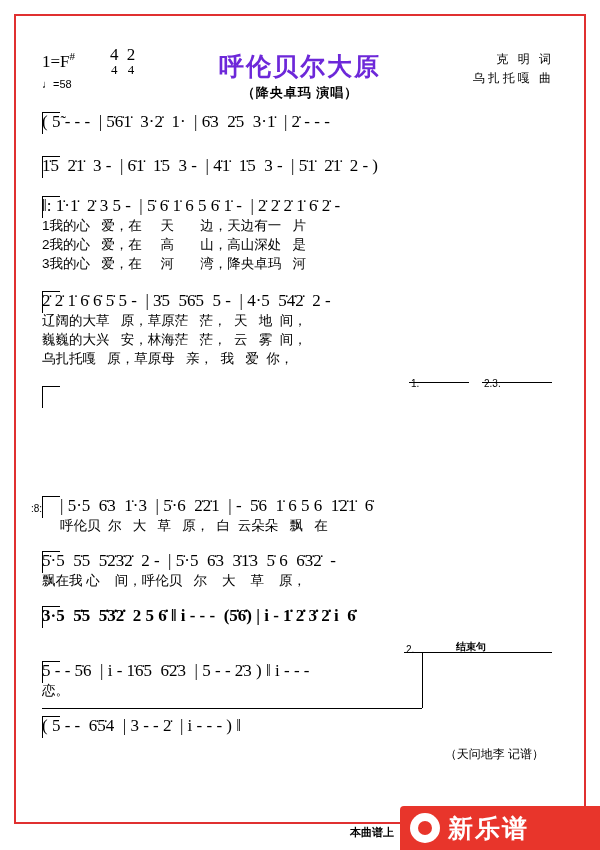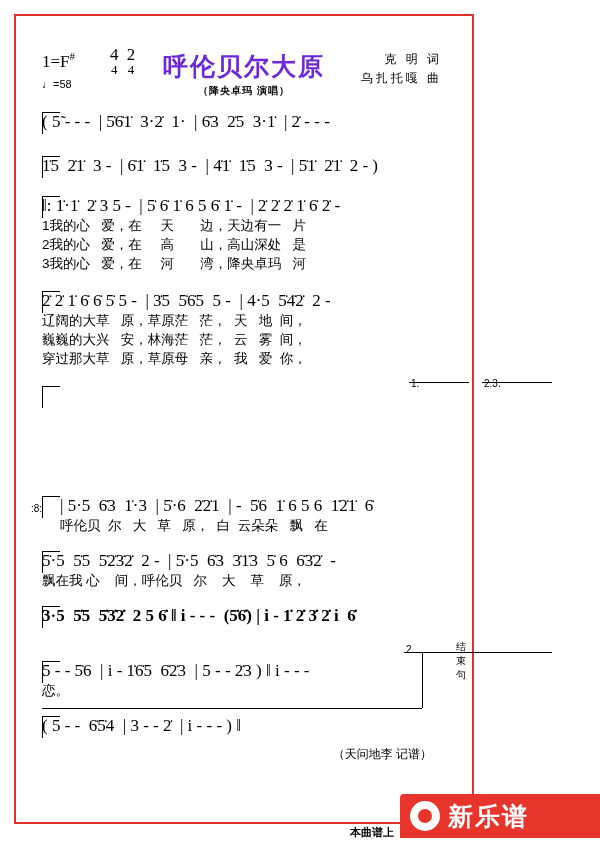--- a/index.html
+++ b/index.html
@@ -6,21 +6,21 @@
   body{
     width:600px;height:850px;
     background:#ffffff;
     font-family:"Liberation Serif", serif;
     position:relative;
     overflow:hidden;
   }
   .sheet{
     position:absolute;
     left:14px; top:14px;
-    width:460px; height:810px;
+    width:572px; height:810px;
     border:2px solid #e03030;
     box-sizing:border-box;
   }
   .inner{
     position:absolute; inset:0;
     padding:0;
   }
 
   
   .title{
@@ -30,21 +30,21 @@
     font-weight:bold;
     font-size:25px;
     letter-spacing:2px;
     color:#6d28d9;
   }
   .subtitle{
     position:absolute; left:0; right:0; top:68px;
     text-align:center;
     font-family:"Liberation Sans", sans-serif;
     font-weight:bold;
-    font-size:10px;
+    font-size:13px;
     letter-spacing:1px;
   }
   .keysig{
     position:absolute; left:26px; top:34px;
     font-family:"Liberation Serif", serif;
     font-size:17px;
   }
   .keysig sup{font-size:11px;}
   .meter{
     position:absolute; left:94px; top:30px;
@@ -104,21 +104,21 @@
   }
   .tinytag{
     position:absolute;
     font-size:10px;
     font-family:"Liberation Sans", sans-serif;
   }
 
   
   .footer-logo{
     position:absolute;
-    right:0; bottom:12px;
+    right:0; bottom:0;
     width:200px;height:44px;
     background:#e8352b;
     display:flex;align-items:center;
     border-top-left-radius:4px;
   }
   .footer-logo .circ{
     width:30px;height:30px;border-radius:50%;
     background:#fff;margin-left:10px;
     position:relative;
     flex:none;
@@ -188,21 +188,21 @@
       <div class="lyric">2我的心   爱，在     高       山，高山深处   是</div>
       <div class="lyric">3我的心   爱，在     河       湾，降央卓玛   河</div>
     </div>
     <div class="hline" style="left:26px;top:180px;width:18px;"></div>
     <div class="vline" style="left:26px;top:180px;height:22px;"></div>
 
     <div class="sysrow" style="top:275px;">
       <div class="notes">2̇ 2̇ 1̇ 6̇ 6̇ 5̇ 5 -  | 3̇5  5̇6̇5  5 -  | 4·5  5̇4̇2̇  2 -</div>
       <div class="lyric">辽阔的大草   原，草原茫   茫，  天   地  间，</div>
       <div class="lyric">巍巍的大兴   安，林海茫   茫，  云   雾  间，</div>
-      <div class="lyric">穿过那大草   原，草原母   亲，  我   爱  你，</div>
+      <div class="lyric">乌扎托嘎   原，草原母   亲，  我   爱  你，</div>
     </div>
     <div class="hline" style="left:26px;top:275px;width:18px;"></div>
     <div class="vline" style="left:26px;top:275px;height:22px;"></div>
 
     <div class="hline" style="left:26px;top:370px;width:18px;"></div>
     <div class="vline" style="left:26px;top:370px;height:22px;"></div>
     <div class="tinytag" style="left:395px;top:362px;">1.</div>
     <div class="hline" style="left:393px;top:366px;width:60px;"></div>
     <div class="tinytag" style="left:468px;top:362px;">2.3.</div>
     <div class="hline" style="left:466px;top:366px;width:70px;"></div>
@@ -229,21 +229,21 @@
     <div class="vline" style="left:26px;top:590px;height:22px;"></div>
 
     <div class="sysrow" style="top:645px;">
       <div class="notes">5 - - 5̇6  | i - 1̇6̇5  6̇2̇3  | 5 - - 2̇3 ) ‖ i - - -</div>
       <div class="lyric">恋。</div>
     </div>
     <div class="hline" style="left:26px;top:645px;width:18px;"></div>
     <div class="vline" style="left:26px;top:645px;height:22px;"></div>
     <div class="tinytag" style="left:390px;top:628px;">2.</div>
     <div class="hline" style="left:388px;top:636px;width:148px;"></div>
-    <div class="tinytag" style="left:440px;top:624px;">结束句</div>
+    <div class="tinytag" style="left:440px;top:624px;font-weight:bold;">结束句</div>
 
     <div class="sysrow" style="top:700px;">
       <div class="notes">( 5 - -  6̇5̇4  | 3 - - 2̇  | i - - - ) ‖</div>
     </div>
     <div class="hline" style="left:26px;top:700px;width:18px;"></div>
     <div class="vline" style="left:26px;top:700px;height:22px;"></div>
     <div class="hline" style="left:26px;top:692px;width:380px;"></div>
     <div class="vline" style="left:406px;top:636px;height:56px;"></div>
 
     <div class="transcriber">（天问地李 记谱）</div>

